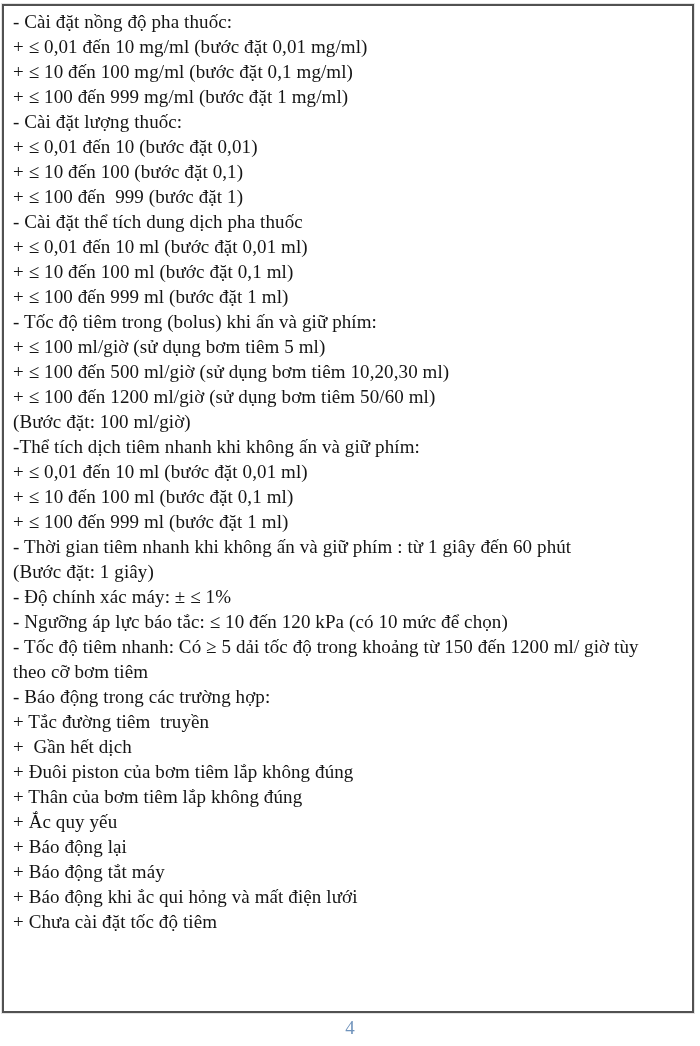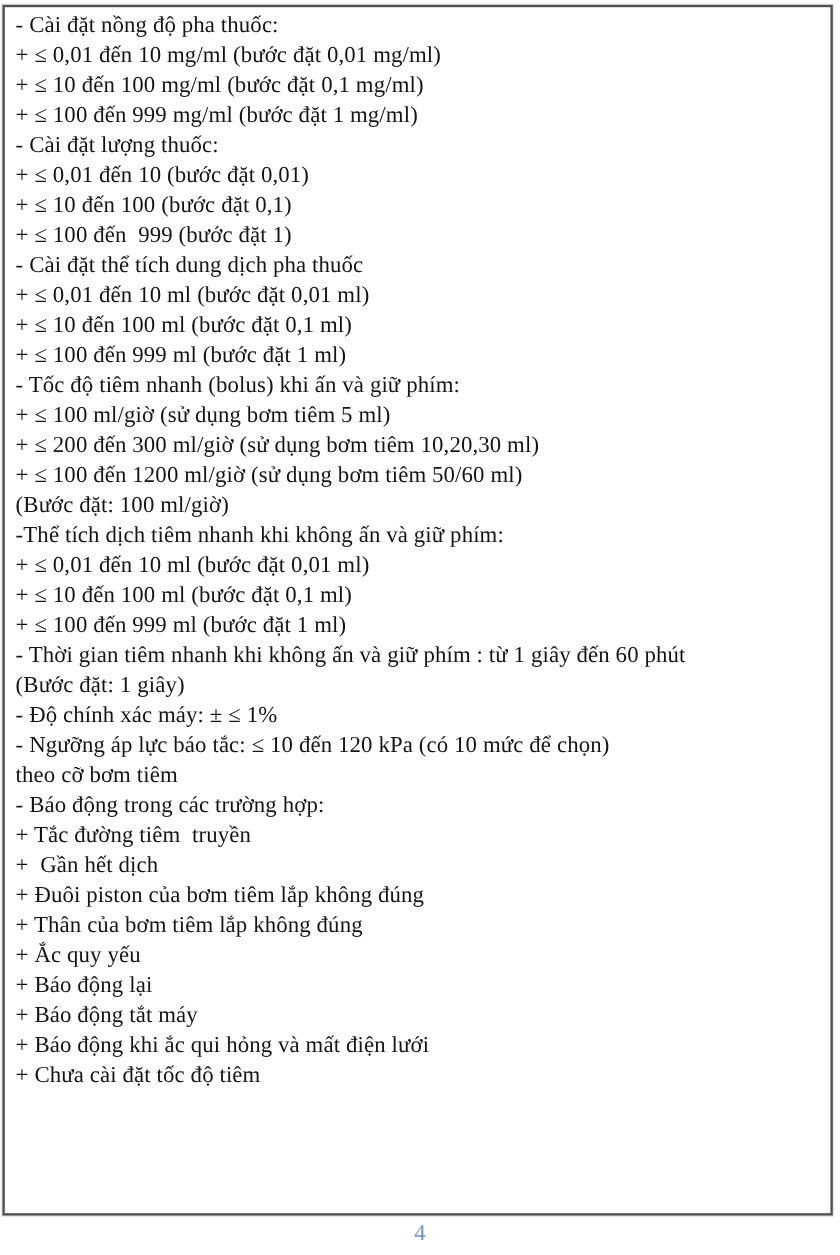--- a/index.html
+++ b/index.html
@@ -76,25 +76,25 @@
 
 
       <div class="line">- Cài đặt thể tích dung dịch pha thuốc</div>
 
       <div class="line">+ ≤ 0,01 đến 10 ml (bước đặt 0,01 ml)</div>
 
       <div class="line">+ ≤ 10 đến 100 ml (bước đặt 0,1 ml)</div>
 
       <div class="line">+ ≤ 100 đến 999 ml (bước đặt 1 ml)</div>
 
-      <div class="line">- Tốc độ tiêm nhanh (bolus) khi ấn và giữ phím:</div>
+      <div class="line">- Tốc độ tiêm trong (bolus) khi ấn và giữ phím:</div>
 
       <div class="line">+ ≤ 100 ml/giờ (sử dụng bơm tiêm 5 ml)</div>
 
-      <div class="line">+ ≤ 200 đến 300 ml/giờ (sử dụng bơm tiêm 10,20,30 ml)</div>
+      <div class="line">+ ≤ 100 đến 500 ml/giờ (sử dụng bơm tiêm 10,20,30 ml)</div>
 
       <div class="line">+ ≤ 100 đến 1200 ml/giờ (sử dụng bơm tiêm 50/60 ml)</div>
 
       <div class="line">(Bước đặt: 100 ml/giờ)</div>
 
       <div class="line">-Thể tích dịch tiêm nhanh khi không ấn và giữ phím:</div>
 
       <div class="line">+ ≤ 0,01 đến 10 ml (bước đặt 0,01 ml)</div>
 
       <div class="line">+ ≤ 10 đến 100 ml (bước đặt 0,1 ml)</div>
@@ -103,20 +103,21 @@
 
       <div class="line">- Thời gian tiêm nhanh khi không ấn và giữ phím : từ 1 giây đến 60 phút</div>
 
       <div class="line">(Bước đặt: 1 giây)</div>
 
 
       <div class="line">- Độ chính xác máy: ± ≤ 1%</div>
 
       <div class="line">- Ngưỡng áp lực báo tắc: ≤ 10 đến 120 kPa (có 10 mức để chọn)</div>
 
+      <div class="line">- Tốc độ tiêm nhanh: Có ≥ 5 dải tốc độ trong khoảng từ 150 đến 1200 ml/ giờ tùy</div>
 
       <div class="line">theo cỡ bơm tiêm</div>
 
       <div class="line">- Báo động trong các trường hợp:</div>
 
       <div class="line">+ Tắc đường tiêm  truyền</div>
 
       <div class="line">+  Gần hết dịch</div>
 
       <div class="line">+ Đuôi piston của bơm tiêm lắp không đúng</div>

